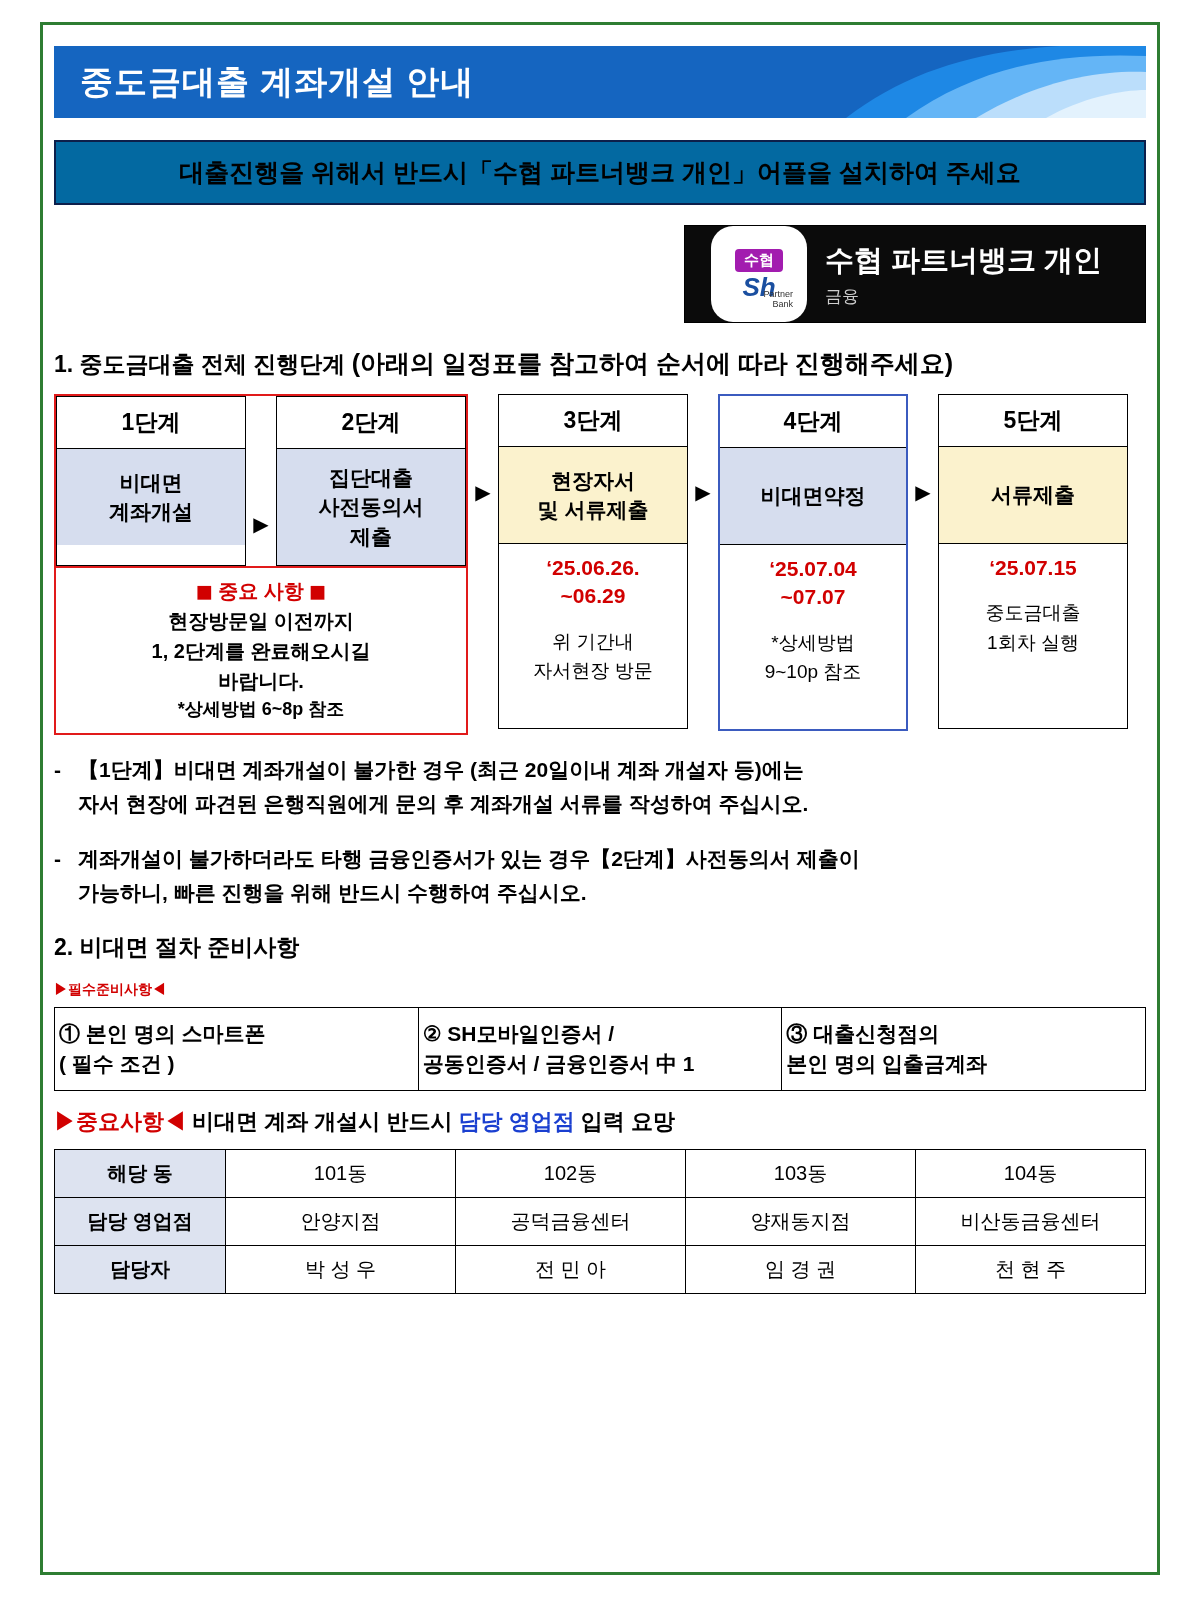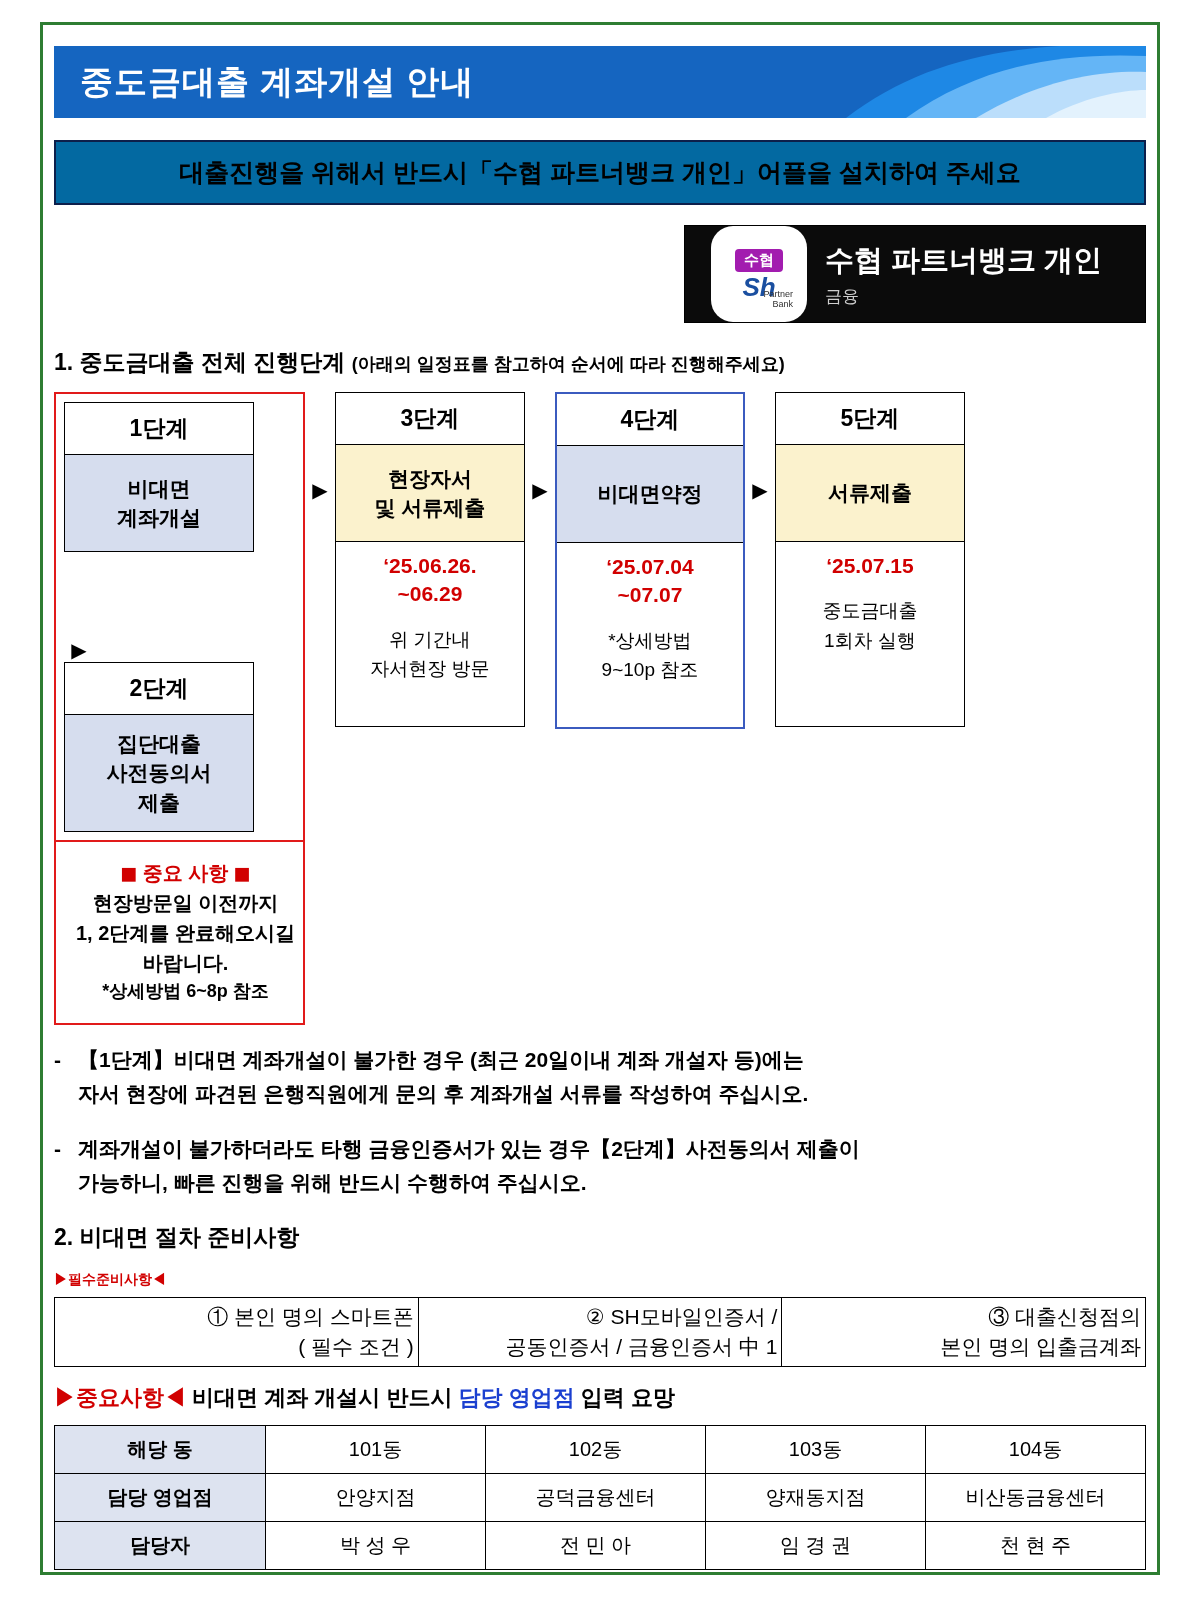--- a/index.html
+++ b/index.html
@@ -148,36 +148,35 @@
     color:#fff;font-size:32px;line-height:56px;text-align:center;font-weight:bold;
   }
 
   
   .sec-head{
     margin-top:24px;
     font-size:23px;
     font-weight:bold;
   }
   .sec-head .sub{
-    font-size:18px;
+    font-size:25px;
     font-weight:bold;
   }
 
   
   .steps{
     margin-top:14px;
     display:flex;
     align-items:flex-start;
     position:relative;
   }
   .redbox{
     border:2.5px solid #e11a1a;
     display:flex;
-    padding:8px;
-    flex-direction:column;
+    padding:0;
   }
   .step{
     width:190px;
     box-sizing:border-box;
     border:1.5px solid #000;
     background:#fff;
   }
   .step.plain{border:1.5px solid #000;}
   .step-title{
     text-align:center;font-size:23px;font-weight:bold;
@@ -239,45 +238,45 @@
     color:#d10000;font-size:14px;font-weight:bold;margin-top:18px;
   }
   table.req{
     margin-top:8px;
     width:100%;
     border-collapse:collapse;
     table-layout:fixed;
   }
   table.req td{
     border:1.5px solid #000;
-    text-align:right;
+    text-align:left;
     font-size:21px;
-    font-weight:normal;
-    padding:4px 4px;
+    font-weight:bold;
+    padding:11px 4px;
     line-height:1.45;
   }
   .note2{
     margin-top:16px;
     font-size:22px;
     font-weight:bold;
   }
   .note2 .red{color:#d10000;}
   .note2 .blue{color:#1a3fd0;}
 
   table.branch{
     margin-top:12px;
     width:100%;
     border-collapse:collapse;
     table-layout:fixed;
   }
   table.branch td{
     border:1.5px solid #000;
     text-align:center;
     font-size:20px;
-    padding:10px 20px;
+    padding:10px 0;
   }
   table.branch td.hdr{
     background:#dde3f0;
     font-weight:bold;
     width:170px;
   }
 </style>
 </head>
 <body>
 

